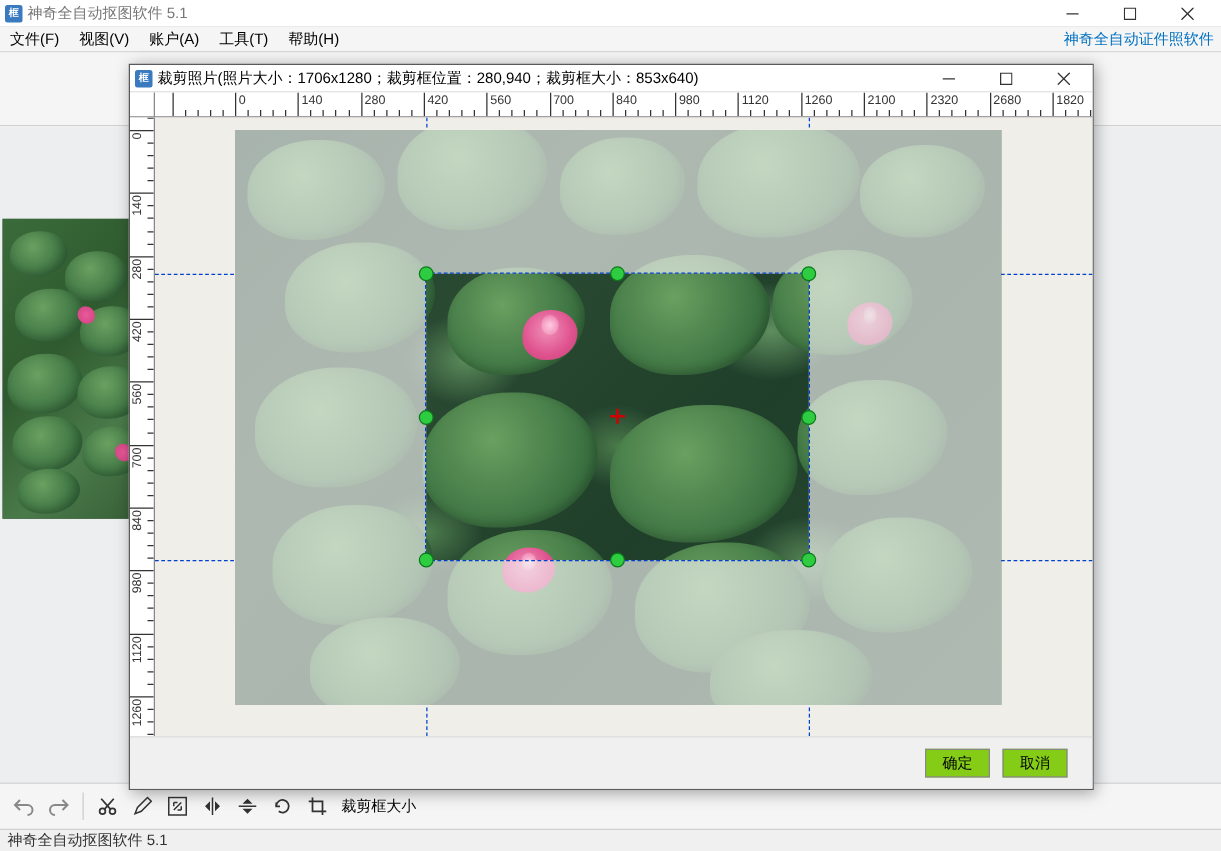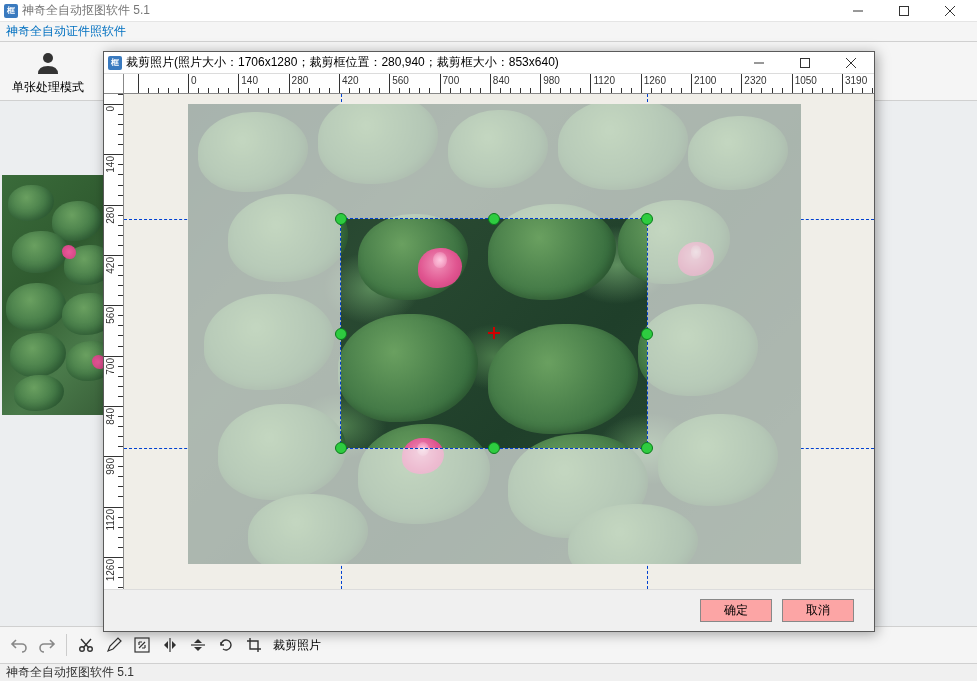--- a/index.html
+++ b/index.html
@@ -92,21 +92,21 @@
 .guide-h { left:0; right:0; height:0; border-top-width:1px; }
 .guide-v { top:0; bottom:0; width:0; border-left-width:1px; }
 .crosshair { position:absolute; width:12px; height:12px; pointer-events:none; }
 .crosshair::before, .crosshair::after { content:''; position:absolute; background:#d00000; }
 .crosshair::before { left:0; right:0; top:5px; height:2px; }
 .crosshair::after { top:0; bottom:0; left:5px; width:2px; }
 .handle { position:absolute; width:12px; height:12px; background:#2ecc40; border:1px solid #0a7a1a; border-radius:50%; margin:-6px 0 0 -6px; cursor:pointer; }
 
 
 .dialog-buttons { position:absolute; left:0; right:0; bottom:0; height:42px; display:flex; align-items:center; justify-content:flex-end; gap:10px; padding-right:20px; background:#f0f0f0; border-top:1px solid #dcdcdc; }
-.dlg-btn { width:72px; height:23px; background:#fca5a5; border:1px solid #888; cursor:pointer; display:flex; align-items:center; justify-content:center; }
+.dlg-btn { width:52px; height:23px; background:#84cc16; border:1px solid #888; cursor:pointer; display:flex; align-items:center; justify-content:center; }
 </style>
 </head>
 <body>
 
 <div class="main-titlebar">
   <div class="left">
     <span class="app-icon">框</span>
     <span class="main-title">神奇全自动抠图软件 5.1</span>
   </div>
   <div class="win-controls">
@@ -122,35 +122,31 @@
     </div>
     <div class="win-btn close">
       <svg width="10" height="10" viewBox="0 0 10 10">
           <path d="M0 0 L10 10 M10 0 L0 10" stroke="#333" stroke-width="1"></path>
         </svg>
     </div>
   </div>
 </div>
 
 <div class="menubar">
+  <div class="menu-items">
+    <div class="menu-item">文件(F)</div>
+    <div class="menu-item">视图(V)</div>
+    <div class="menu-item">账户(A)</div>
+    <div class="menu-item">工具(T)</div>
+    <div class="menu-item">帮助(H)</div>
+  </div>
   <div class="right-menu">神奇全自动证件照软件</div>
 </div>
 
 <div class="toolbar">
-  <div class="tool-group">
-    <div class="icon-wrap">
-      <div class="avatar-icon">
-        <svg width="26" height="26" viewBox="0 0 26 26">
-            <circle cx="13" cy="8" r="5" fill="#333"></circle>
-            <path d="M3 24 Q3 16 13 16 Q23 16 23 24 Z" fill="#333"></path>
-          </svg>
-      </div>
-    </div>
-    <div class="label">单张处理模式</div>
-  </div>
 </div>
 
 <div class="main-area"></div>
 
 <div class="thumbnail">
   <div class="thumb-inner">
     <div class="leaf" style="left:6px; top:10px; width:46px; height:36px;"></div>
     <div class="leaf" style="left:50px; top:26px; width:50px; height:40px;"></div>
     <div class="leaf" style="left:10px; top:56px; width:56px; height:42px;"></div>
     <div class="leaf" style="left:62px; top:70px; width:50px; height:40px;"></div>
@@ -210,21 +206,21 @@
       <svg width="16" height="16" viewBox="0 0 16 16">
         <path d="M3 8 a5 5 0 1 1 2 4" fill="none" stroke="#333" stroke-width="1.4"></path>
         <path d="M3 5 v3 h3" fill="none" stroke="#333" stroke-width="1.4"></path>
       </svg>
     </div>
   <div class="bt-btn">
       <svg width="16" height="16" viewBox="0 0 16 16">
         <path d="M4 1 V12 H15 M1 4 H12 V15" fill="none" stroke="#333" stroke-width="1.4"></path>
       </svg>
     </div>
-  <span class="bt-label">裁剪照片</span>
+  <span class="bt-label">裁剪框大小</span>
   <div style="flex:1"></div>
 </div>
 
 <div class="statusbar">
   <span>神奇全自动抠图软件 5.1</span>
 </div>
 
 <div class="crop-dialog">
   <div class="crop-titlebar">
     <div class="left">
@@ -336,28 +332,28 @@
         <div class="tick-h minor" style="left: 597.231px;"></div>
         <div class="tick-h minor" style="left: 607.292px;"></div>
         <div class="tick-h" style="left: 617.353px;">
           <span class="num">2320</span>
         </div>
         <div class="tick-h minor" style="left: 627.414px;"></div>
         <div class="tick-h minor" style="left: 637.475px;"></div>
         <div class="tick-h minor" style="left: 647.536px;"></div>
         <div class="tick-h minor" style="left: 657.597px;"></div>
         <div class="tick-h" style="left: 667.658px;">
-          <span class="num">1050</span>
+          <span class="num">2680</span>
         </div>
         <div class="tick-h minor" style="left: 677.719px;"></div>
         <div class="tick-h minor" style="left: 687.78px;"></div>
         <div class="tick-h minor" style="left: 697.841px;"></div>
         <div class="tick-h minor" style="left: 707.902px;"></div>
         <div class="tick-h" style="left: 717.962px;">
-          <span class="num">3190</span>
+          <span class="num">1820</span>
         </div>
         <div class="tick-h minor" style="left: 728.023px;"></div>
         <div class="tick-h minor" style="left: 738.084px;"></div>
         <div class="tick-h minor" style="left: 748.145px;"></div>
       </div>
     </div>
   <div class="ruler-v">
       <div class="ruler-v-inner" id="ruler-v">
         <div class="tick-v minor" style="top: -0.0625px;"></div>
         <div class="tick-v" style="top: 10px;">

